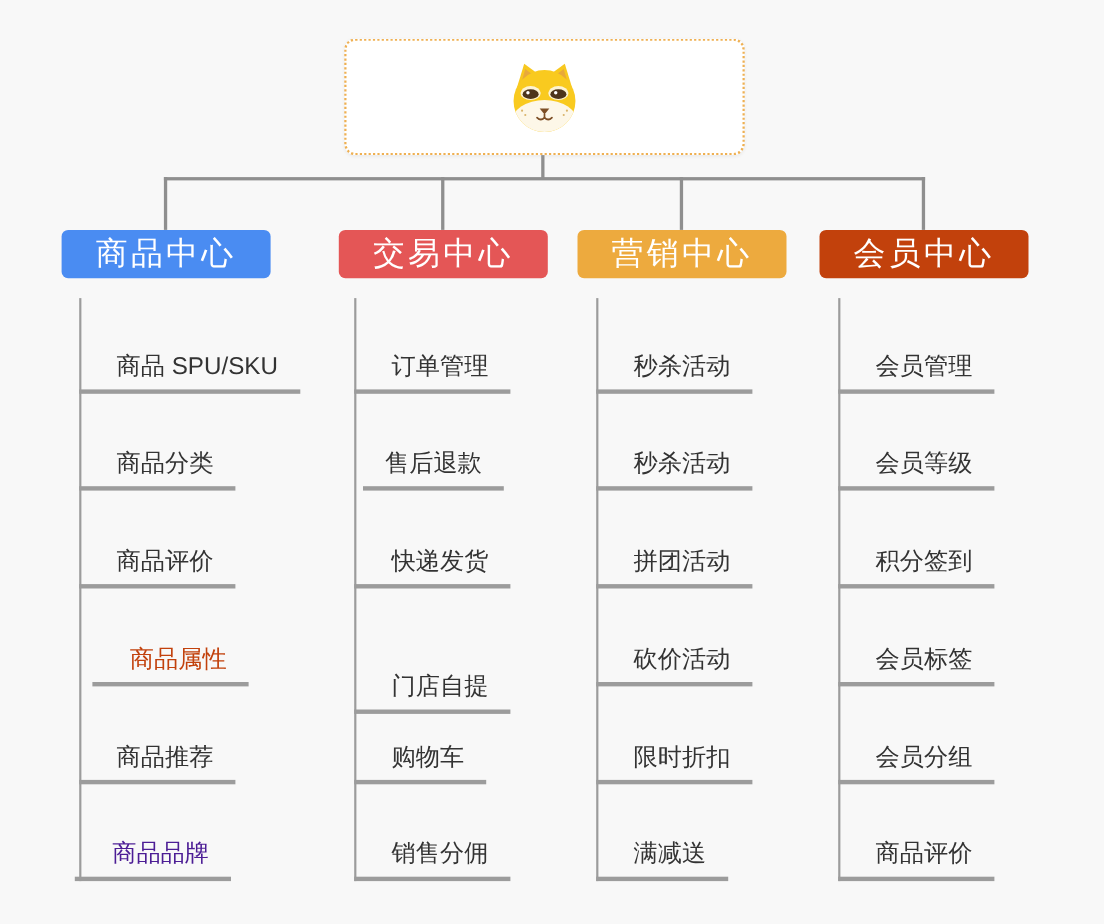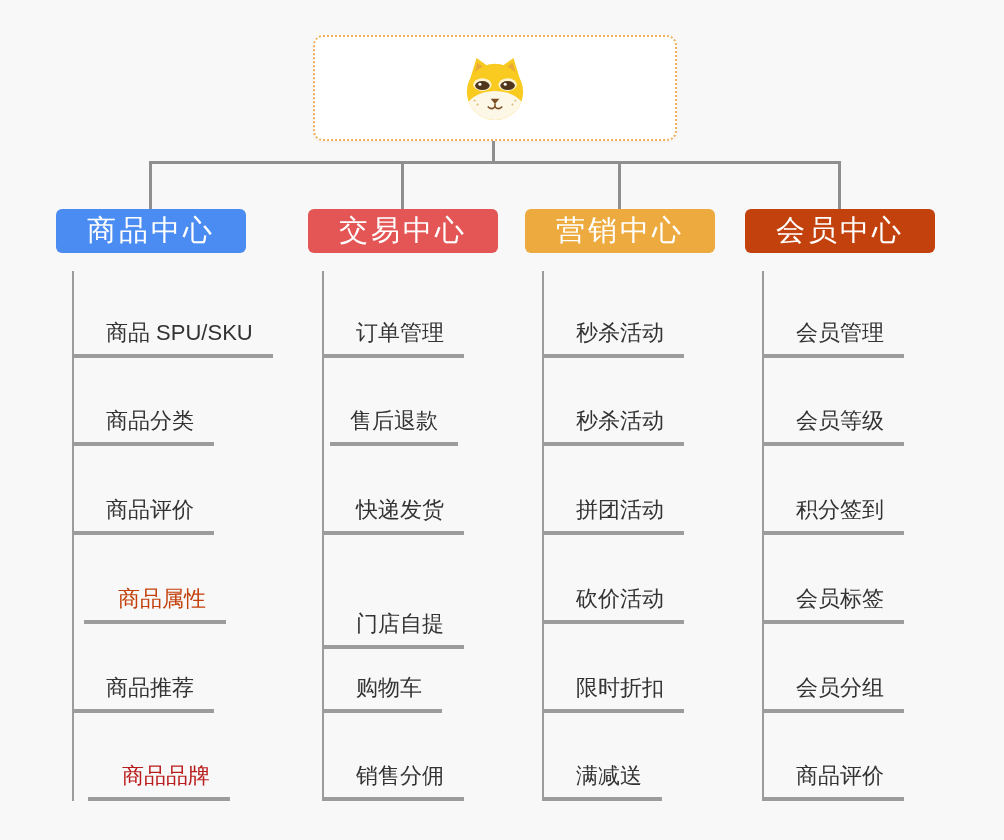--- a/index.html
+++ b/index.html
@@ -115,21 +115,21 @@
 
   <div id="branches">
       <div class="conn drop" style="left: 149px; background: rgb(143, 143, 143);"></div>
       <div class="branch-box" style="left: 56px; background: rgb(74, 140, 242);">商品中心</div>
       <div class="v-line" style="left: 72px; background: rgb(156, 156, 156);"></div>
       <div class="leaf" style="left: 72px; top: 314px; color: rgb(51, 51, 51); border-bottom-color: rgb(156, 156, 156);">商品 SPU/SKU</div>
       <div class="leaf" style="left: 72px; top: 402px; color: rgb(51, 51, 51); border-bottom-color: rgb(156, 156, 156);">商品分类</div>
       <div class="leaf" style="left: 72px; top: 491px; color: rgb(51, 51, 51); border-bottom-color: rgb(156, 156, 156);">商品评价</div>
       <div class="leaf" style="left: 72px; top: 580px; color: #c2410c; border-bottom-color: rgb(156, 156, 156); margin-left: 12px;">商品属性</div>
       <div class="leaf" style="left: 72px; top: 669px; color: rgb(51, 51, 51); border-bottom-color: rgb(156, 156, 156);">商品推荐</div>
-      <div class="leaf" style="left: 88px; top: 757px; color: #b91c1c; border-bottom-color: rgb(156, 156, 156);">商品品牌</div>
+      <div class="leaf" style="left: 68px; top: 757px; color: #4c1d95; border-bottom-color: rgb(156, 156, 156);">商品品牌</div>
       <div class="conn drop" style="left: 401px; background: rgb(143, 143, 143);"></div>
       <div class="branch-box" style="left: 308px; background: rgb(228, 86, 86);">交易中心</div>
       <div class="v-line" style="left: 322px; background: rgb(156, 156, 156);"></div>
       <div class="leaf" style="left: 322px; top: 314px; color: rgb(51, 51, 51); border-bottom-color: rgb(156, 156, 156);">订单管理</div>
       <div class="leaf" style="left: 330px; top: 402px; color: rgb(51, 51, 51); border-bottom-color: rgb(156, 156, 156); padding-left: 20px;">售后退款</div>
       <div class="leaf" style="left: 322px; top: 491px; color: rgb(51, 51, 51); border-bottom-color: rgb(156, 156, 156);">快递发货</div>
       <div class="leaf" style="left: 322px; top: 605px; color: rgb(51, 51, 51); border-bottom-color: rgb(156, 156, 156);">门店自提</div>
       <div class="leaf" style="left: 322px; top: 669px; color: rgb(51, 51, 51); border-bottom-color: rgb(156, 156, 156);">购物车</div>
       <div class="leaf" style="left: 322px; top: 757px; color: rgb(51, 51, 51); border-bottom-color: rgb(156, 156, 156);">销售分佣</div>
       <div class="conn drop" style="left: 618px; background: rgb(143, 143, 143);"></div>

